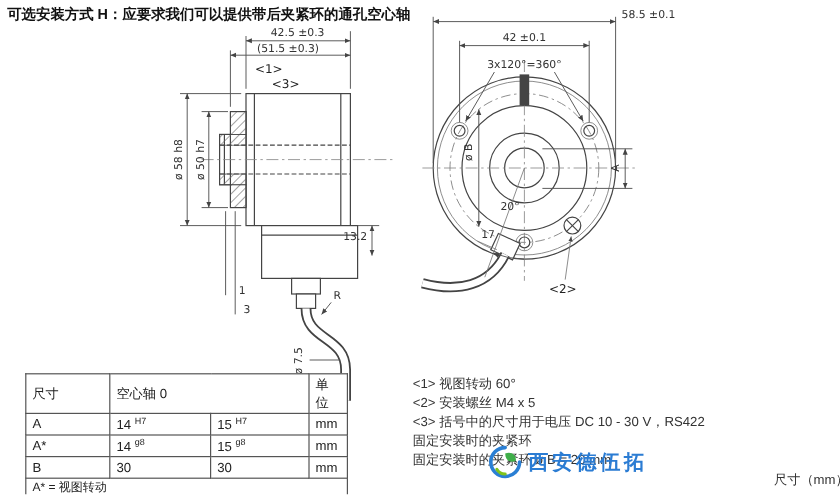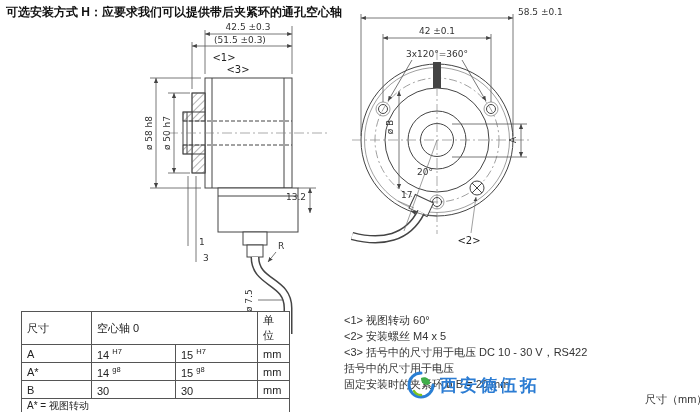--- a/index.html
+++ b/index.html
@@ -168,21 +168,21 @@
 
       <text class="lbl" x="469" y="244" text-anchor="middle">&lt;2&gt;</text>
       <line class="thin" x1="471" y1="233" x2="476" y2="197" marker-end="url(#ar)"></line>
     </g>
   </svg>
 
   <div class="notes">
     <div>&lt;1&gt; 视图转动 60°</div>
     <div>&lt;2&gt; 安装螺丝 M4 x 5</div>
     <div>&lt;3&gt; 括号中的尺寸用于电压 DC 10 - 30 V，RS422</div>
-    <div>括号中的尺寸用于电压</div>
+    <div>固定安装时的夹紧环</div>
     <div>固定安装时的夹紧环 ø B = 20 mm</div>
   </div>
 
   <table class="spec">
     <colgroup>
       <col style="width:70px">
         <col style="width:84px">
         <col style="width:82px">
         <col style="width:32px">
     </colgroup>

